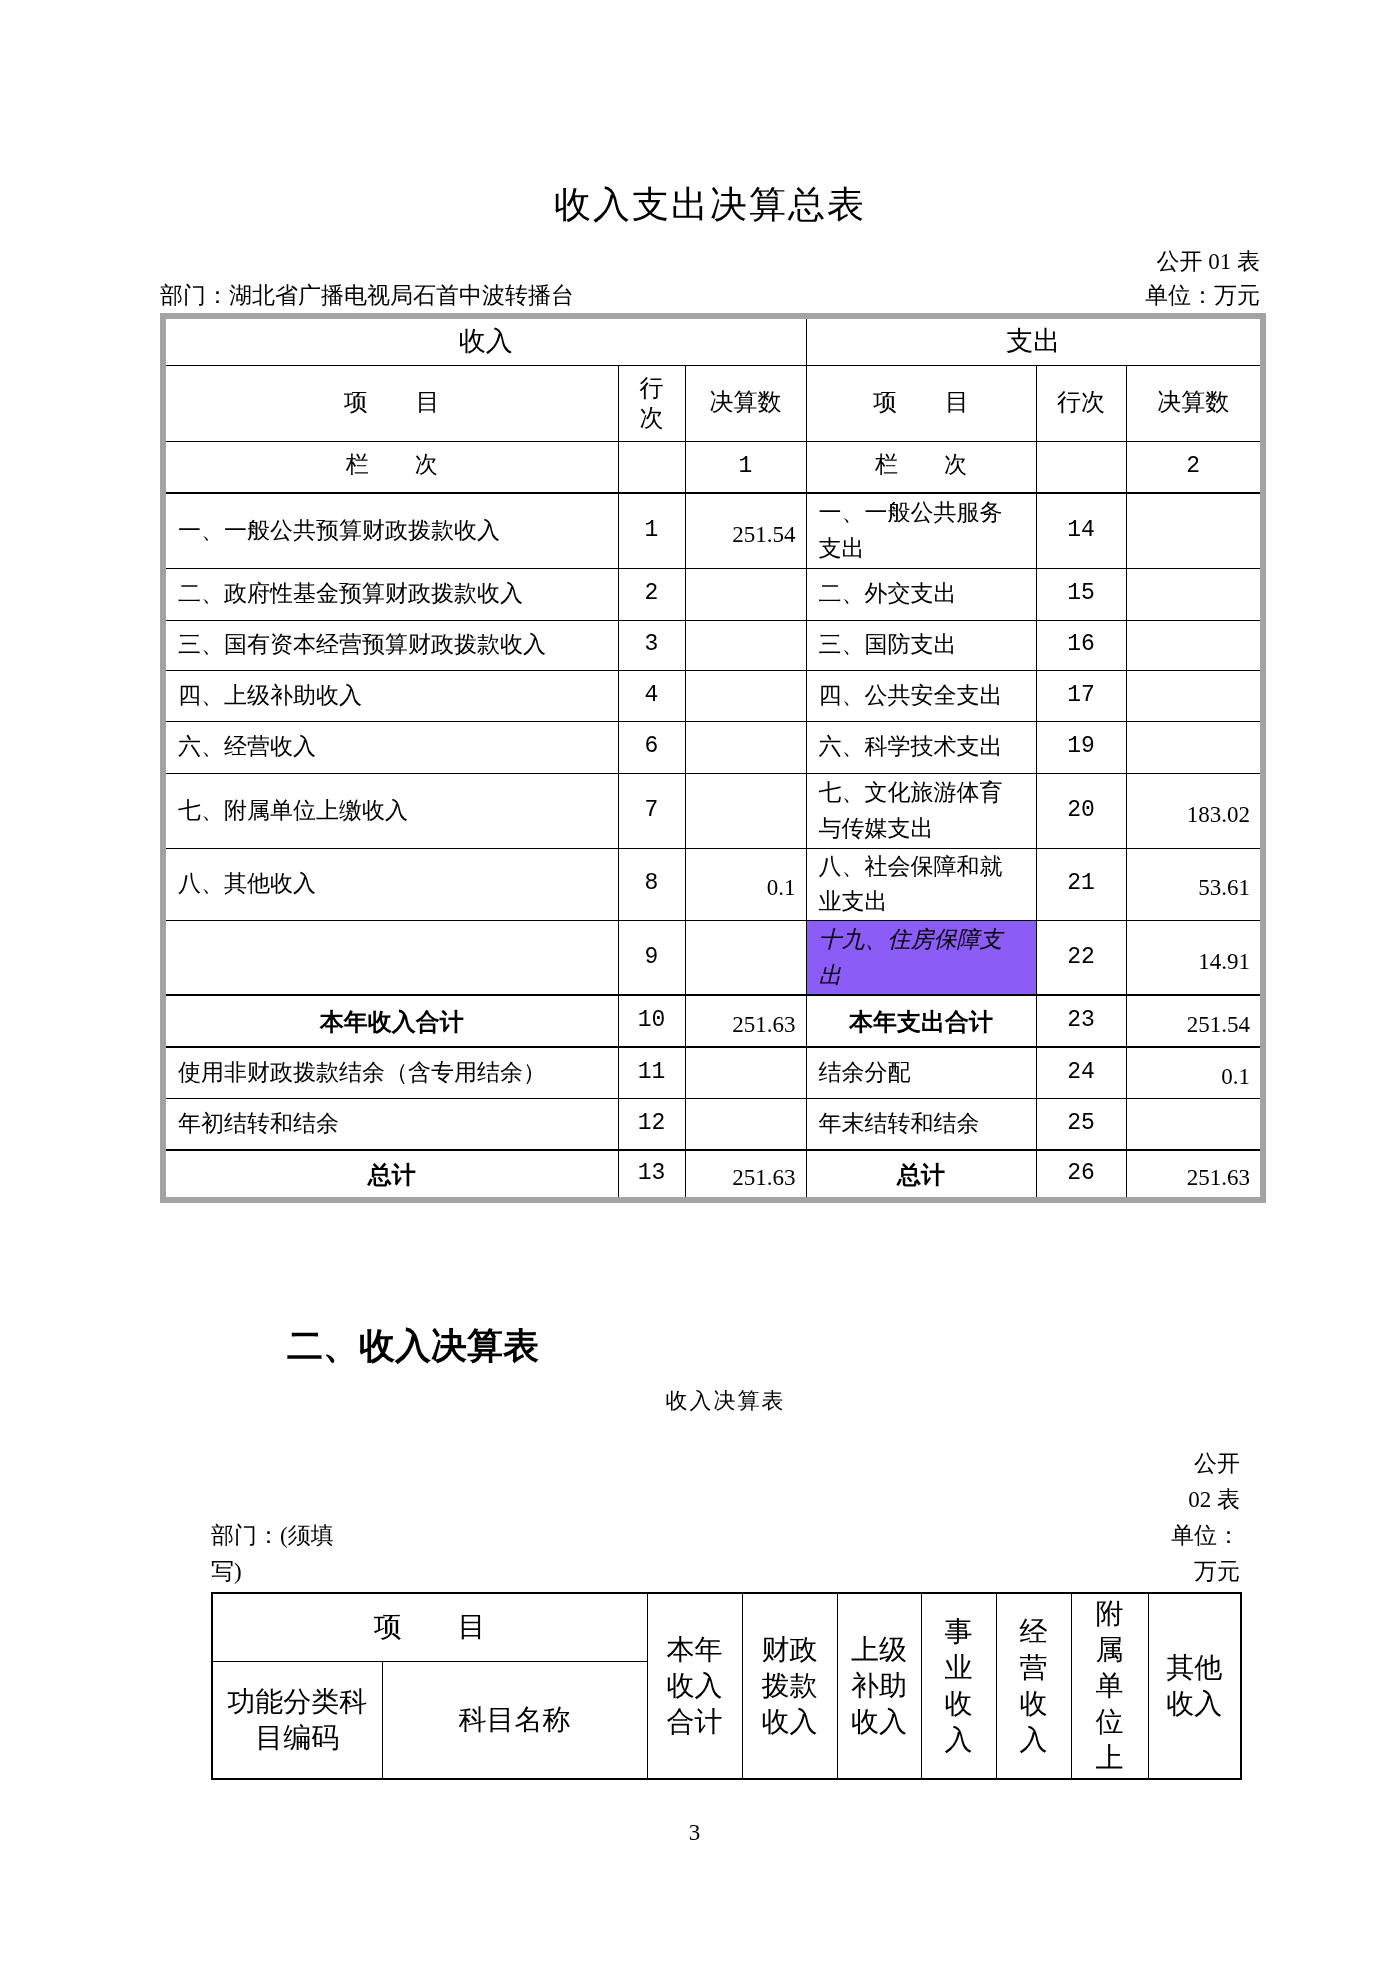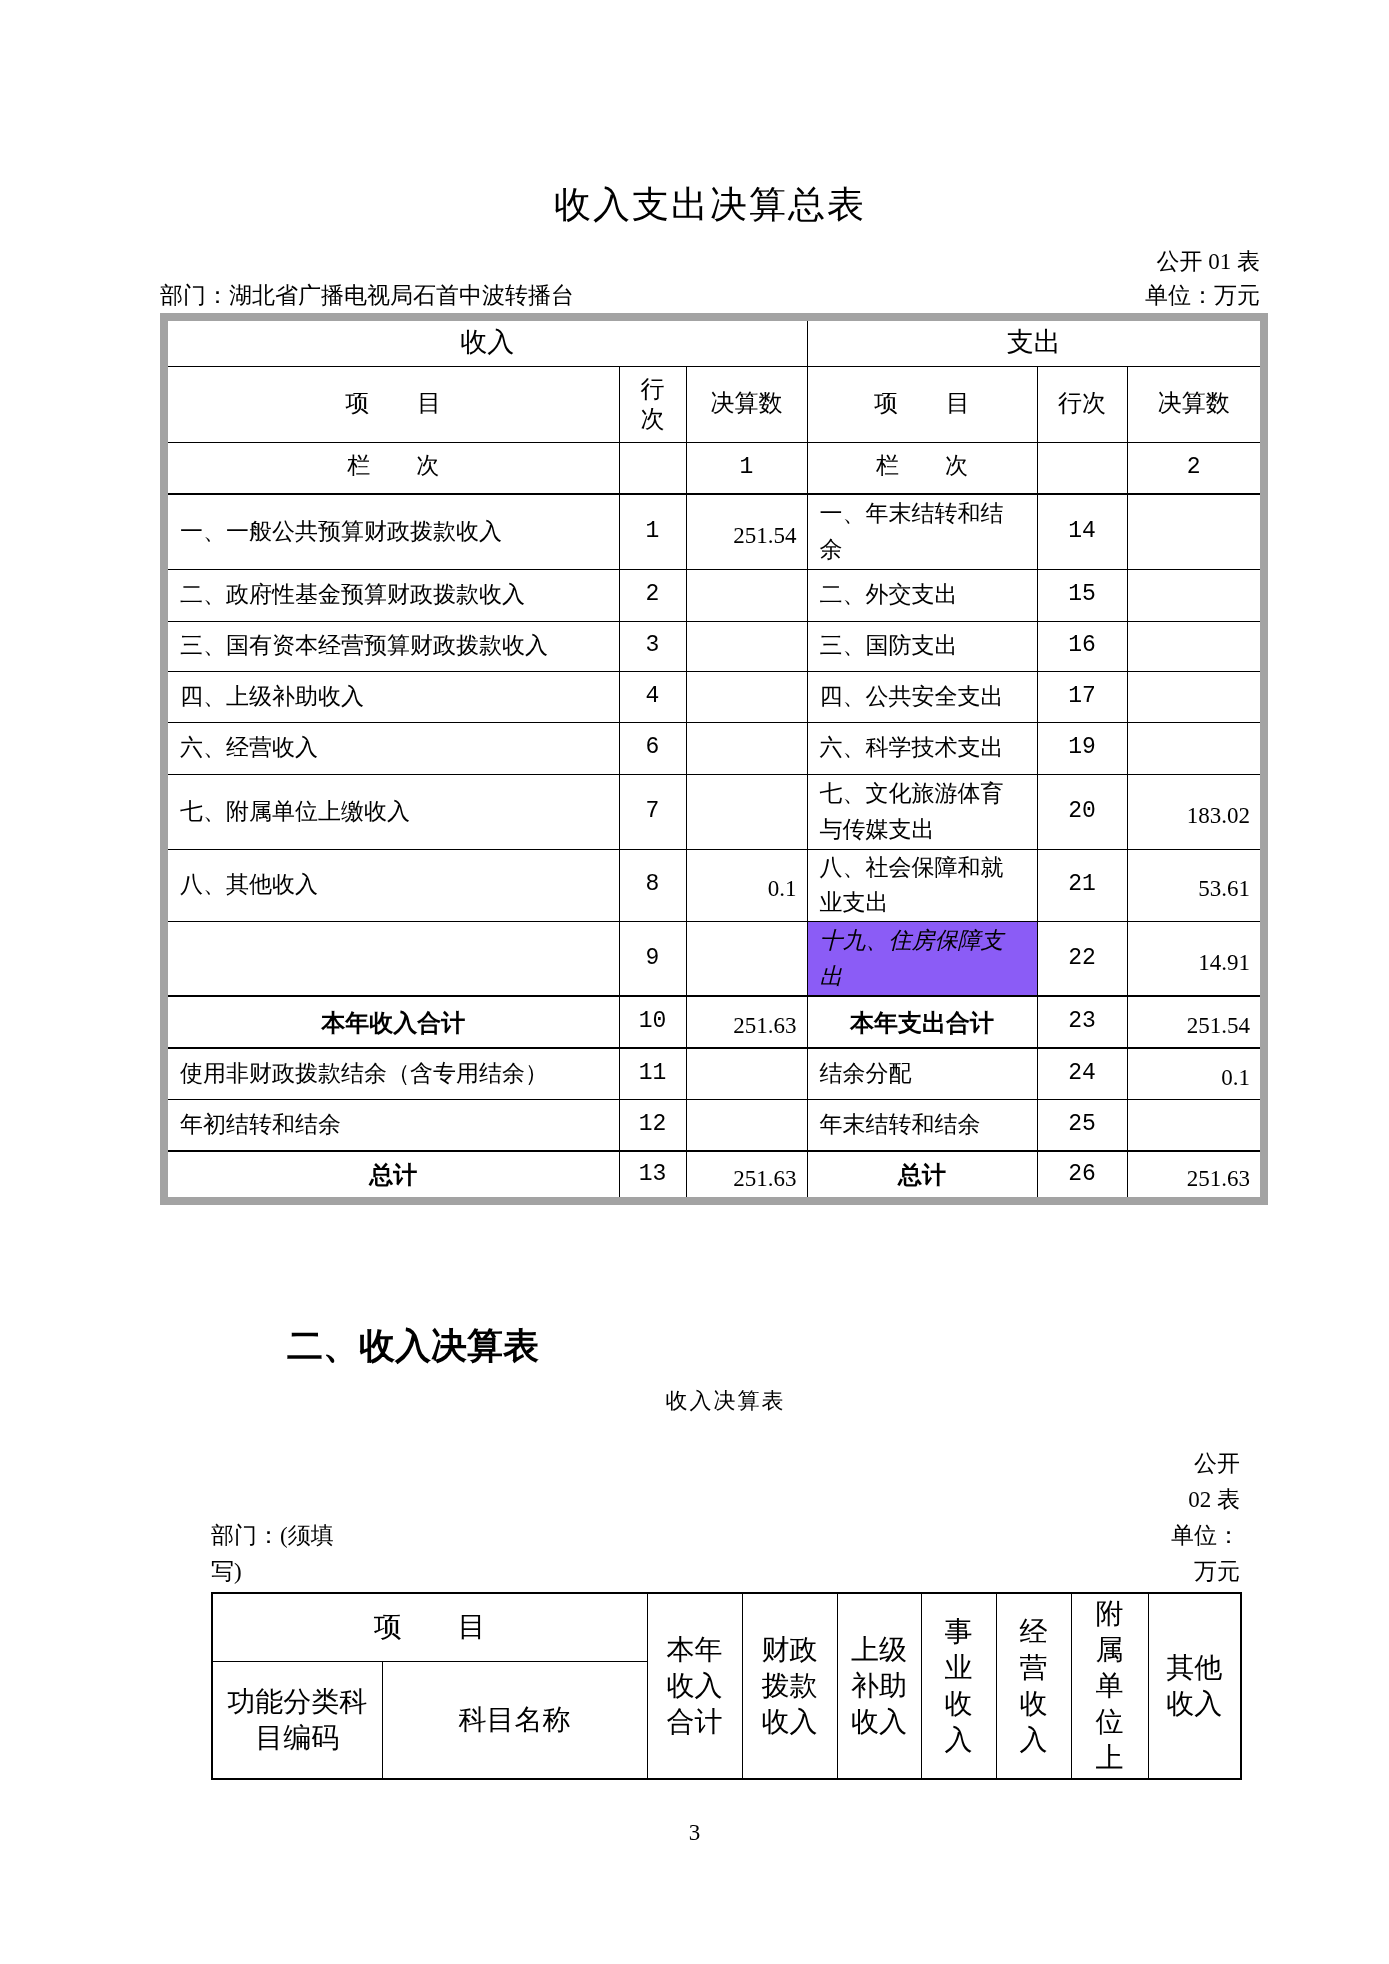--- a/index.html
+++ b/index.html
@@ -16,21 +16,21 @@
   #meta1{left:160px;top:280px;width:1100px;display:flex;justify-content:space-between;font-size:23px;}
   #sec2-heading{left:287px;top:1322px;font-family:"Liberation Sans","DejaVu Sans",sans-serif;font-weight:bold;font-size:36px;}
   #title2{left:211px;top:1386px;width:1029px;text-align:center;font-size:22px;letter-spacing:2px;}
   #meta2{left:211px;top:1446px;width:1029px;display:flex;justify-content:space-between;align-items:flex-end;font-size:23px;line-height:36px;}
   #meta2 .right-col{text-align:right;}
   #pageno{left:0;top:1820px;width:1389px;text-align:center;font-size:23px;}
   .pre{white-space:pre-line;}
 
   
   #t1{left:160px;top:313px;}
-  #t1 table{border-collapse:collapse;table-layout:fixed;width:1100px;border:8px solid #a3a3a3;}
+  #t1 table{border-collapse:collapse;table-layout:fixed;width:1100px;border:6px solid #a3a3a3;}
   #t1 td{border:1px solid #000;font-size:23px;padding:0 12px;line-height:1.55;overflow:hidden;vertical-align:middle;}
   #t1 tr.hd1 td{font-size:27px;text-align:center;padding:0 2px;}
   #t1 tr.hd2 td{font-size:24px;text-align:center;padding:0 2px;}
   #t1 td.c{text-align:center;padding:0 2px;font-family:Liberation Mono, monospace;}
   #t1 td.r{text-align:right;padding:8px 10px 0 2px;}
   #t1 tr.tb td{border-bottom:2px solid #000;}
   #t1 td.sum{font-family:"Liberation Sans","DejaVu Sans",sans-serif;font-weight:bold;text-align:center;font-size:24px;}
   #t1 td.hl{background:#8b5cf6;font-style:italic;}
   #t1 .stack{line-height:1.25;}
 
@@ -81,21 +81,21 @@
     <td class="c">1</td>
     <td class="c">栏　　次</td>
     <td class="c"></td>
     <td class="c">2</td>
   </tr>
 
   <tr style="height:75px">
     <td>一、一般公共预算财政拨款收入</td>
     <td class="c">1</td>
     <td class="r">251.54</td>
-    <td>一、年末结转和结余</td>
+    <td>一、一般公共服务支出</td>
     <td class="c">14</td>
     <td class="r"></td>
   </tr>
   <tr style="height:52px">
     <td>二、政府性基金预算财政拨款收入</td>
     <td class="c">2</td>
     <td class="r"></td>
     <td>二、外交支出</td>
     <td class="c">15</td>
     <td class="r"></td>

